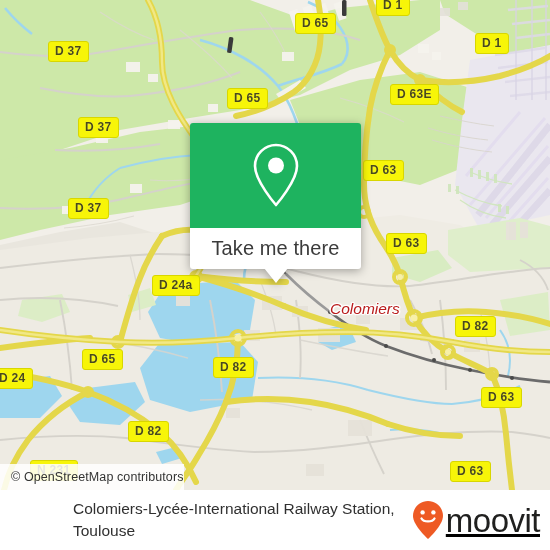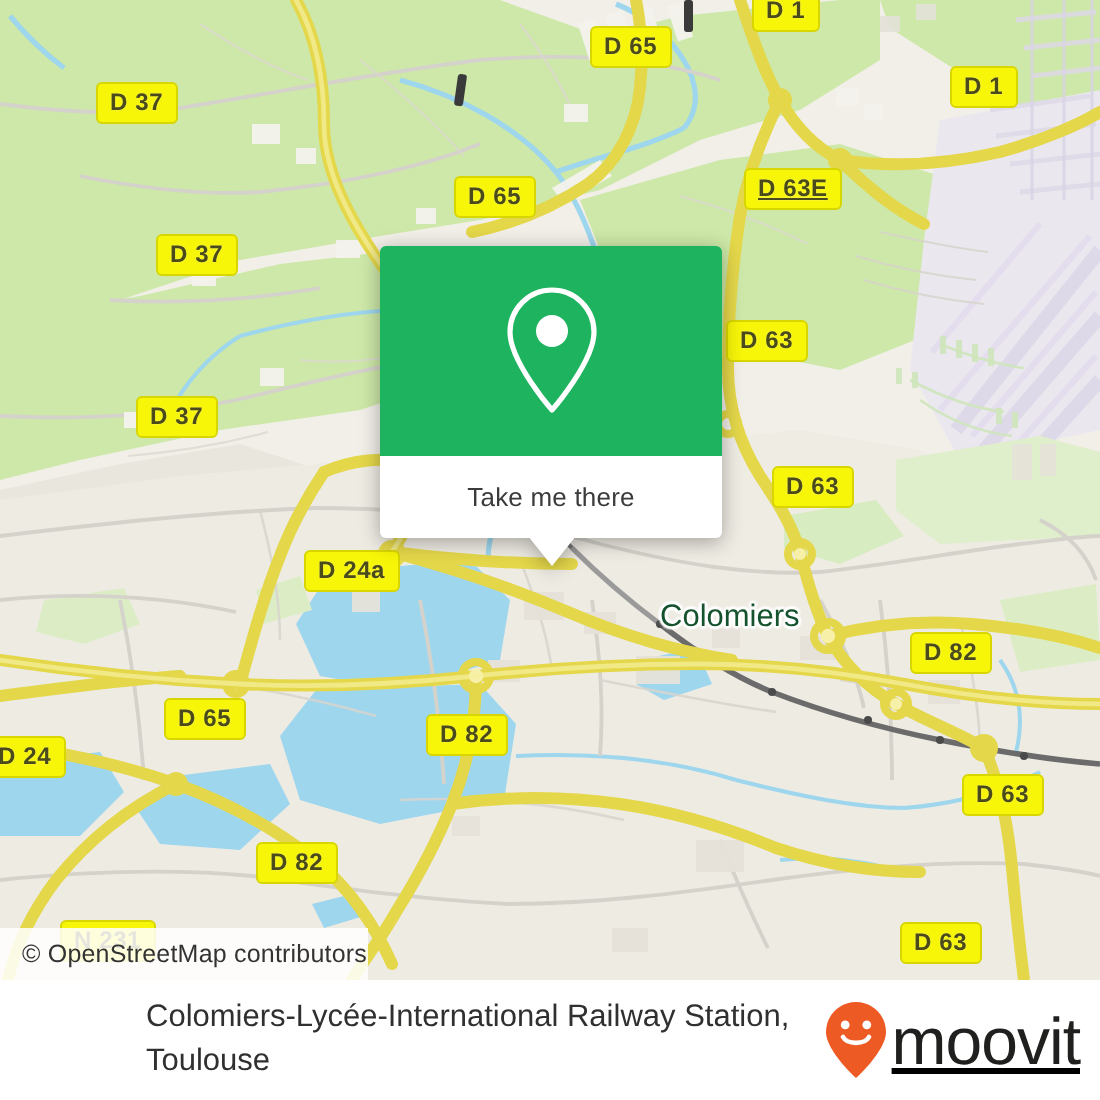--- a/index.html
+++ b/index.html
@@ -68,21 +68,21 @@
   }
   #popup-image svg { display:block; }
   #popup-label {
     background: #ffffff;
     height: 41px;
     border-radius: 0 0 3px 3px;
     display: flex;
     align-items: center;
     justify-content: center;
     color: #3b3b3b;
-    font-size: 13px;
+    font-size: 20px;
     letter-spacing: 0.1px;
   }
   #popup-tail {
     position: absolute;
     left: 74px;
     top: 145px;
     width: 0; height: 0;
     border-left: 12px solid transparent;
     border-right: 12px solid transparent;
     border-top: 15px solid #ffffff;
@@ -101,29 +101,30 @@
     padding: 3px 6px 4px 6px;
     white-space: nowrap;
     z-index: 20;
     letter-spacing: 0.3px;
     text-shadow: 0 0 1px rgba(255,255,255,0.4);
   }
 
   
   .place-label {
     position: absolute;
-    color: #14532d;
+    color: #b91c1c;
     font-size: 15.5px;
     white-space: nowrap;
     z-index: 21;
     text-shadow:
       1.4px 0 1px #ffffff, -1.4px 0 1px #ffffff,
       0 1.4px 1px #ffffff, 0 -1.4px 1px #ffffff,
       1px 1px 1px #ffffff, -1px -1px 1px #ffffff,
       1px -1px 1px #ffffff, -1px 1px 1px #ffffff;
+    font-style: italic;
   }
 
   
   #footer {
     position: absolute;
     left: 0;
     top: 490px;
     width: 532px;
     height: 60px;
     background: #ffffff;
@@ -441,21 +442,21 @@
 
     <div class="place-label" style="left:330px; top:300px;">Colomiers</div>
 
     <div class="shield" style="left:48px;  top:41px;">D 37</div>
     <div class="shield" style="left:78px;  top:117px;">D 37</div>
     <div class="shield" style="left:68px;  top:198px;">D 37</div>
     <div class="shield" style="left:227px; top:88px;">D 65</div>
     <div class="shield" style="left:295px; top:13px;">D 65</div>
     <div class="shield" style="left:376px; top:-5px;">D 1</div>
     <div class="shield" style="left:475px; top:33px;">D 1</div>
-    <div class="shield" style="left:372px; top:84px;text-decoration:underline;">D 63E</div>
+    <div class="shield" style="left:390px; top:84px;">D 63E</div>
     <div class="shield" style="left:363px; top:160px;">D 63</div>
     <div class="shield" style="left:386px; top:233px;">D 63</div>
     <div class="shield" style="left:152px; top:275px;">D 24a</div>
     <div class="shield" style="left:-8px;  top:368px;">D 24</div>
     <div class="shield" style="left:82px;  top:349px;">D 65</div>
     <div class="shield" style="left:213px; top:357px;">D 82</div>
     <div class="shield" style="left:455px; top:316px;">D 82</div>
     <div class="shield" style="left:481px; top:387px;">D 63</div>
     <div class="shield" style="left:128px; top:421px;">D 82</div>
     <div class="shield" style="left:30px;  top:460px;">N 231</div>

